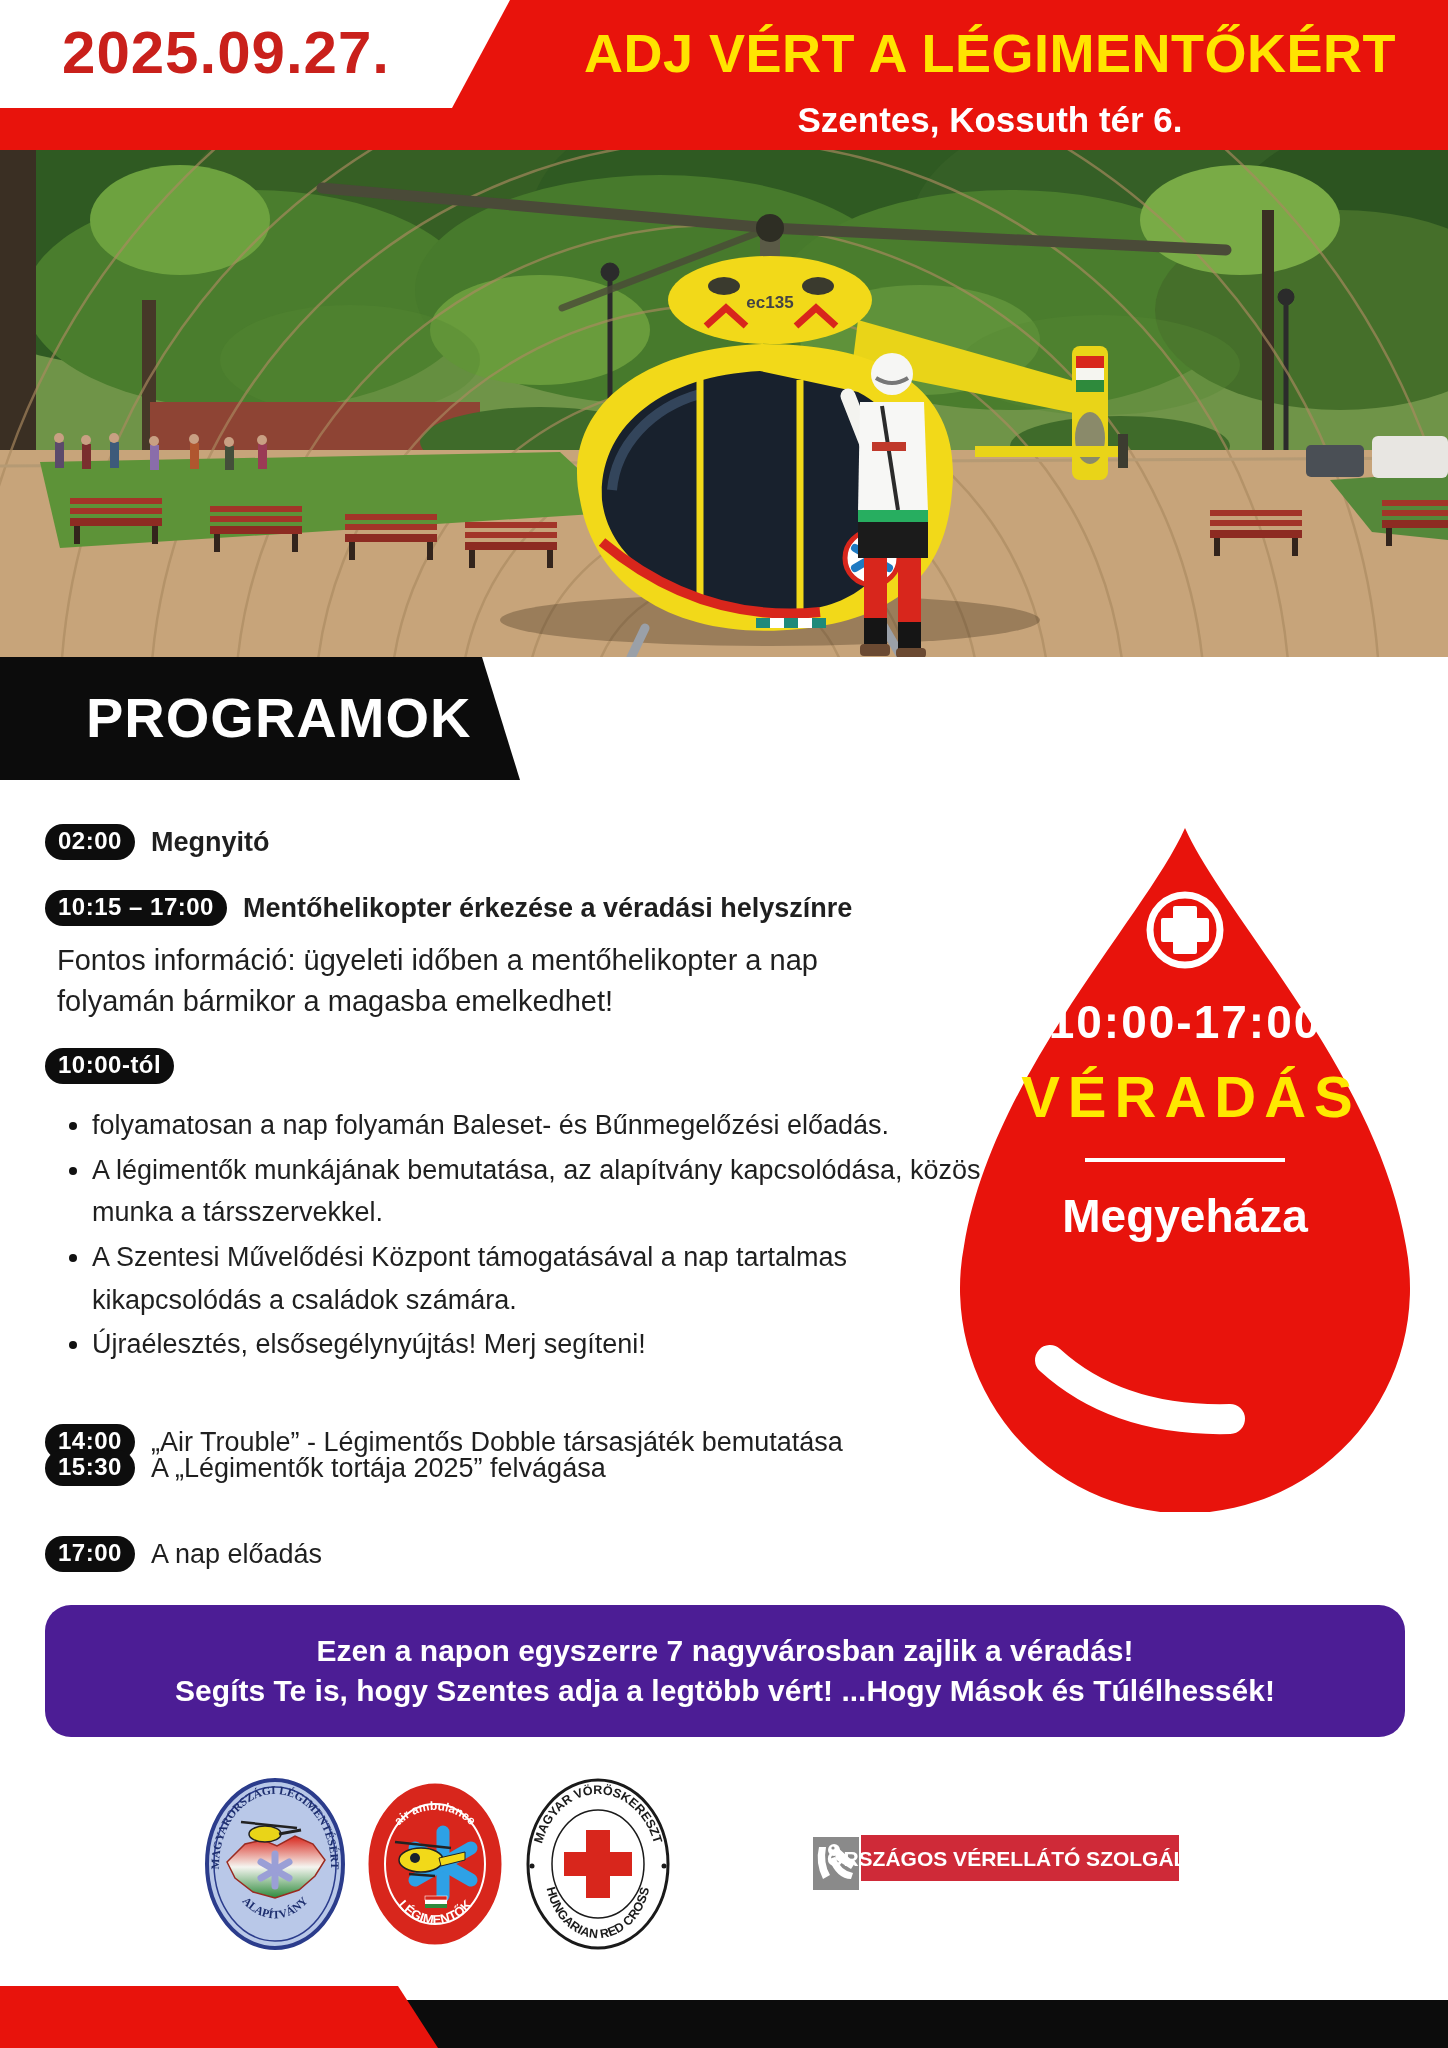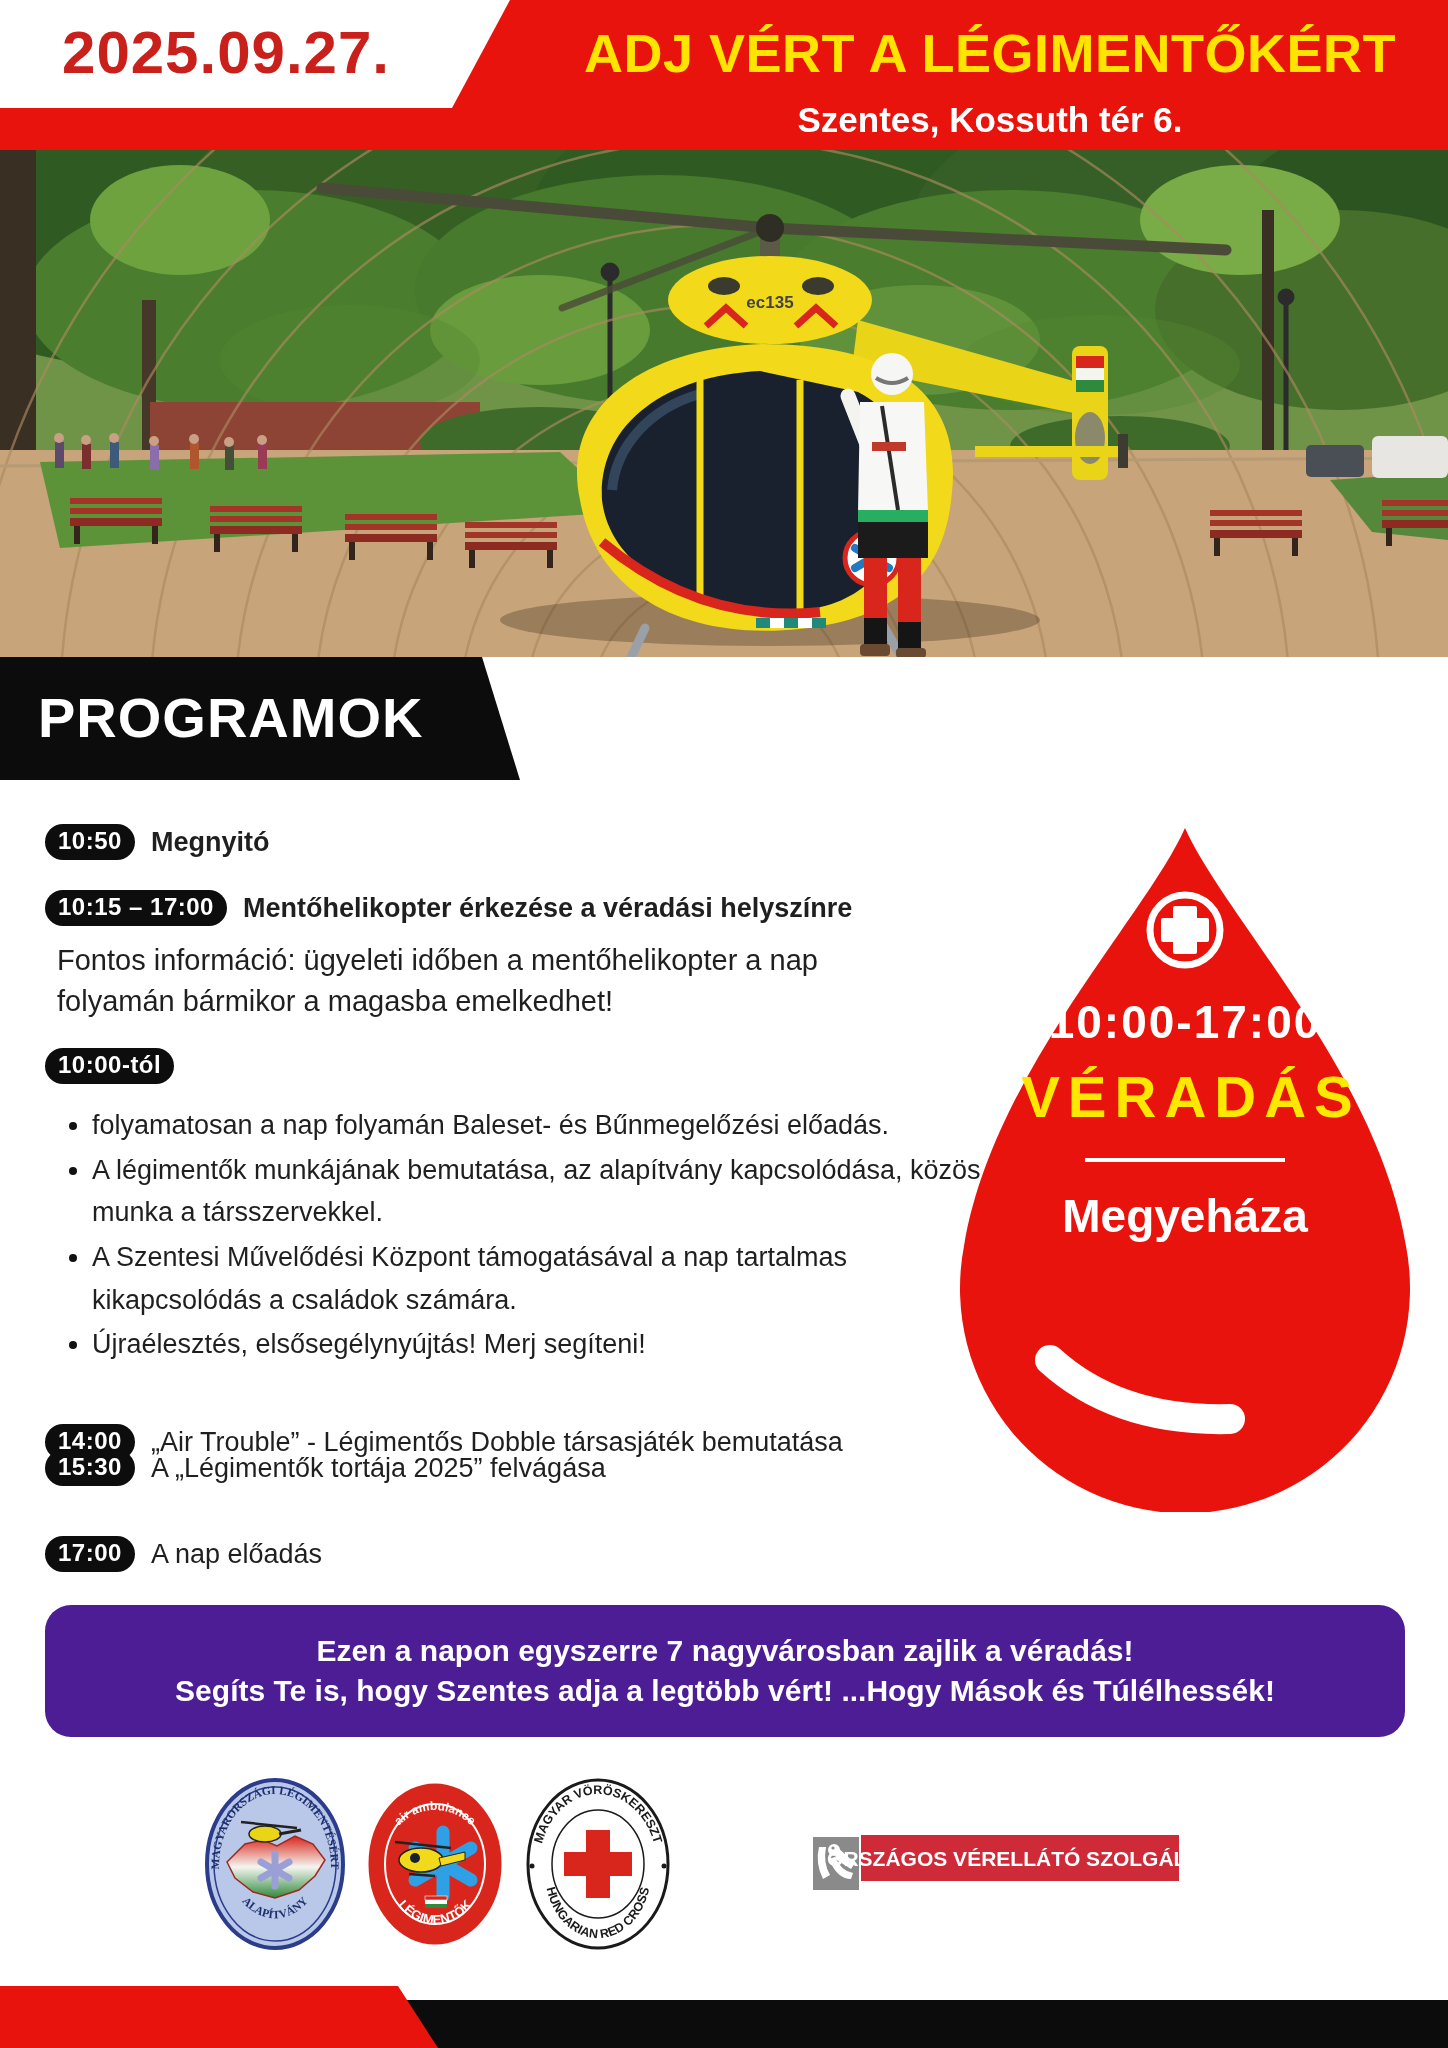--- a/index.html
+++ b/index.html
@@ -17,21 +17,21 @@
   .event-subtitle{position:absolute;left:540px;top:100px;width:900px;text-align:center;
                font-size:35px;font-weight:bold;color:#ffffff;}
 
   
   .photo{position:absolute;left:0;top:150px;width:1448px;height:507px;display:block;}
 
   
   .prog-banner{position:absolute;left:0;top:657px;width:520px;height:123px;background:#0c0c0c;
                clip-path:polygon(0 0,482px 0,520px 123px,0 123px);}
   .prog-banner span{display:block;padding-left:38px;line-height:121px;color:#ffffff;
-               font-size:56px;font-weight:bold;letter-spacing:1px;}
+               font-size:56px;font-weight:bold;letter-spacing:1px;margin-left:48px;}
 
   
   .prow{position:absolute;left:45px;display:flex;align-items:center;gap:16px;}
   .pill{display:inline-block;background:#0d0d0d;color:#ffffff;font-weight:bold;font-size:24px;
         padding:3px 13px 5px;border-radius:18px;letter-spacing:0.5px;white-space:nowrap;}
   .ptext{font-size:27px;color:#1f1f1f;}
   .ptext.b{font-weight:bold;}
   .note{position:absolute;left:57px;top:940px;width:830px;font-size:29px;color:#1f1f1f;line-height:1.4;}
   .bullets{position:absolute;left:50px;top:1092px;width:900px;margin:12px;padding:0 0 0 30px;}
   .bullets li{font-size:27px;color:#1f1f1f;line-height:1.58;margin-bottom:2px;}
@@ -241,21 +241,21 @@
         <rect x="896" y="498" width="30" height="10" rx="4" fill="#6b4a32"></rect>
       </g>
     </g>
   </svg>
 
   <div class="prog-banner">
     <span>PROGRAMOK</span>
   </div>
 
   <div class="prow" style="top:824px;">
-    <span class="pill">10:50</span>
+    <span class="pill">02:00</span>
     <span class="ptext b">Megnyitó</span>
   </div>
   <div class="prow" style="top:890px;">
     <span class="pill">10:15 – 17:00</span>
     <span class="ptext b">Mentőhelikopter érkezése a véradási helyszínre</span>
   </div>
 
   <div class="note">Fontos információ: ügyeleti időben a mentőhelikopter a nap folyamán bármikor a magasba emelkedhet!</div>
 
   <div class="prow" style="top:1048px;">

